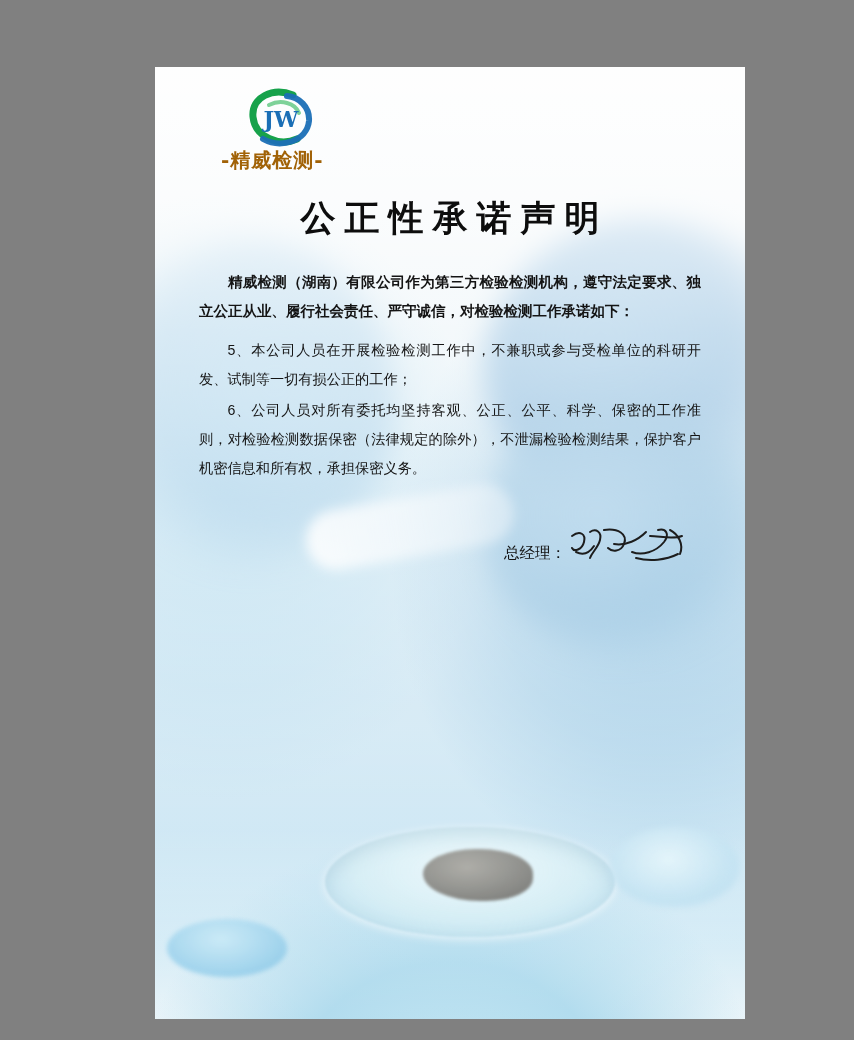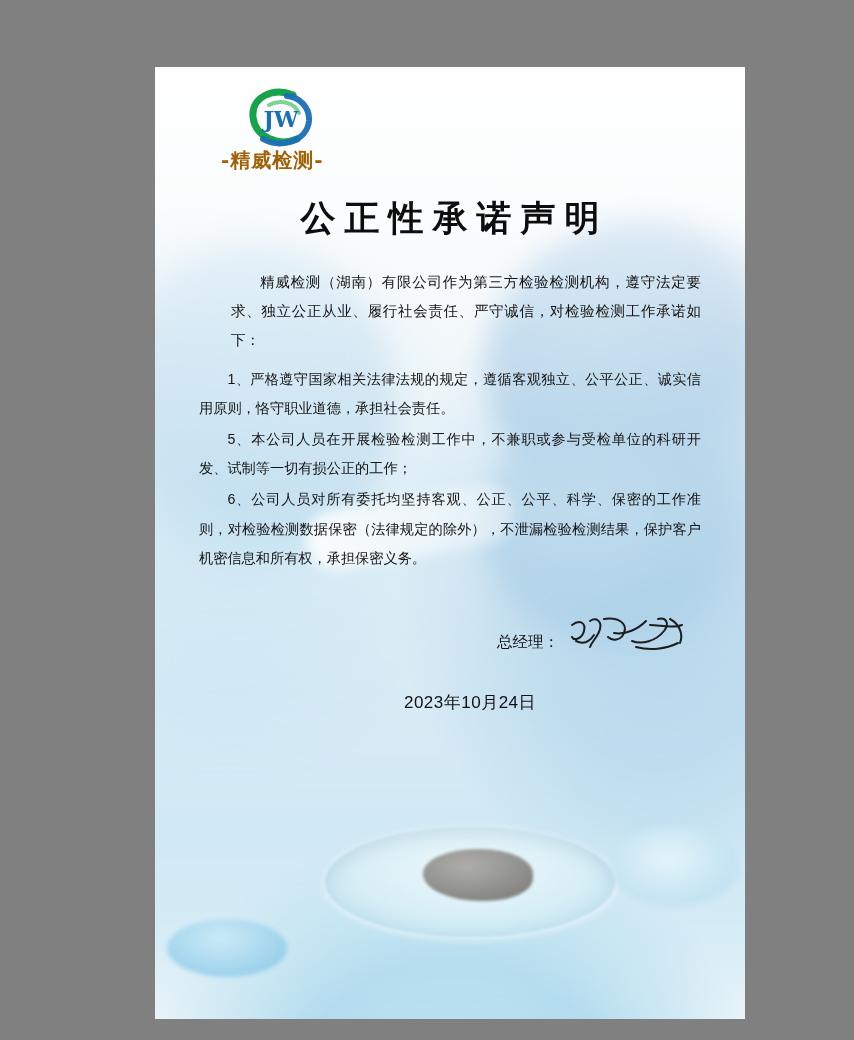--- a/index.html
+++ b/index.html
@@ -151,47 +151,46 @@
     font-weight: bold;
     font-size: 35px;
     letter-spacing: 9px;
     color: #0d0d0d;
     margin: 18px 0 26px 0;
     text-indent: 9px;
   }
 
   .lead {
     font-size: 14.5px;
-    font-weight: normal;
+    font-weight: bold;
     line-height: 2.0;
     text-align: justify;
     text-justify: inter-ideograph;
     color: #141414;
     margin-bottom: 10px;
     text-indent: 2em;
-    margin-left: 32px;
   }
 
   .para {
     font-size: 14.2px;
     line-height: 2.05;
     text-align: justify;
     text-justify: inter-ideograph;
     color: #151515;
     margin: 0 0 2px 0;
     text-indent: 2em;
   }
 
   .sign-row {
     display: flex;
     align-items: flex-end;
     justify-content: flex-end;
     margin-top: 38px;
     padding-right: 10px;
-    gap: 7px;
+    gap: 0;
   }
   .sign-label {
     font-size: 15.5px;
     color: #111;
     font-weight: 500;
     padding-bottom: 4px;
   }
   .signature {
     width: 125px;
     height: 46px;
@@ -236,21 +235,20 @@
           <text x="34" y="40" text-anchor="middle" font-family="DejaVu Serif, Liberation Serif, serif" font-size="22" font-weight="bold" fill="#1b6fb6">JW</text>
         </svg>
       </div>
       <div class="logo-brand">-精威检测-</div>
     </div>
 
     <div class="doc-title">公正性承诺声明</div>
 
     <p class="lead">精威检测（湖南）有限公司作为第三方检验检测机构，遵守法定要求、独立公正从业、履行社会责任、严守诚信，对检验检测工作承诺如下：</p>
 
-    <p class="para">1、严格遵守国家相关法律法规的规定，遵循客观独立、公平公正、诚实信用原则，恪守职业道德，承担社会责任。</p>
     <p class="para">5、本公司人员在开展检验检测工作中，不兼职或参与受检单位的科研开发、试制等一切有损公正的工作；</p>
     <p class="para">6、公司人员对所有委托均坚持客观、公正、公平、科学、保密的工作准则，对检验检测数据保密（法律规定的除外），不泄漏检验检测结果，保护客户机密信息和所有权，承担保密义务。</p>
 
     <div class="sign-row">
       <span class="sign-label">总经理：</span>
       <span class="signature">
         <svg viewBox="0 0 125 46" width="125" height="46" aria-hidden="true">
           <g fill="none" stroke="#1d1d1d" stroke-width="2" stroke-linecap="round" stroke-linejoin="round">
             <path d="M6 14 C14 8, 20 12, 18 20 C16 28, 8 30, 6 26"></path>
             <path d="M10 30 C18 34, 24 30, 28 24"></path>
@@ -259,16 +257,15 @@
             <path d="M48 22 C60 24, 72 18, 80 10"></path>
             <path d="M66 30 C76 34, 90 30, 98 20 C104 12, 100 6, 92 8"></path>
             <path d="M84 14 C94 14, 106 18, 116 14"></path>
             <path d="M104 8 C112 12, 118 22, 114 32"></path>
             <path d="M70 36 C84 40, 100 38, 112 32"></path>
           </g>
         </svg>
       </span>
     </div>
 
-    <div class="date-row">2023年10月24日</div>
 
   </div>
 </div>
 
 </body></html>

